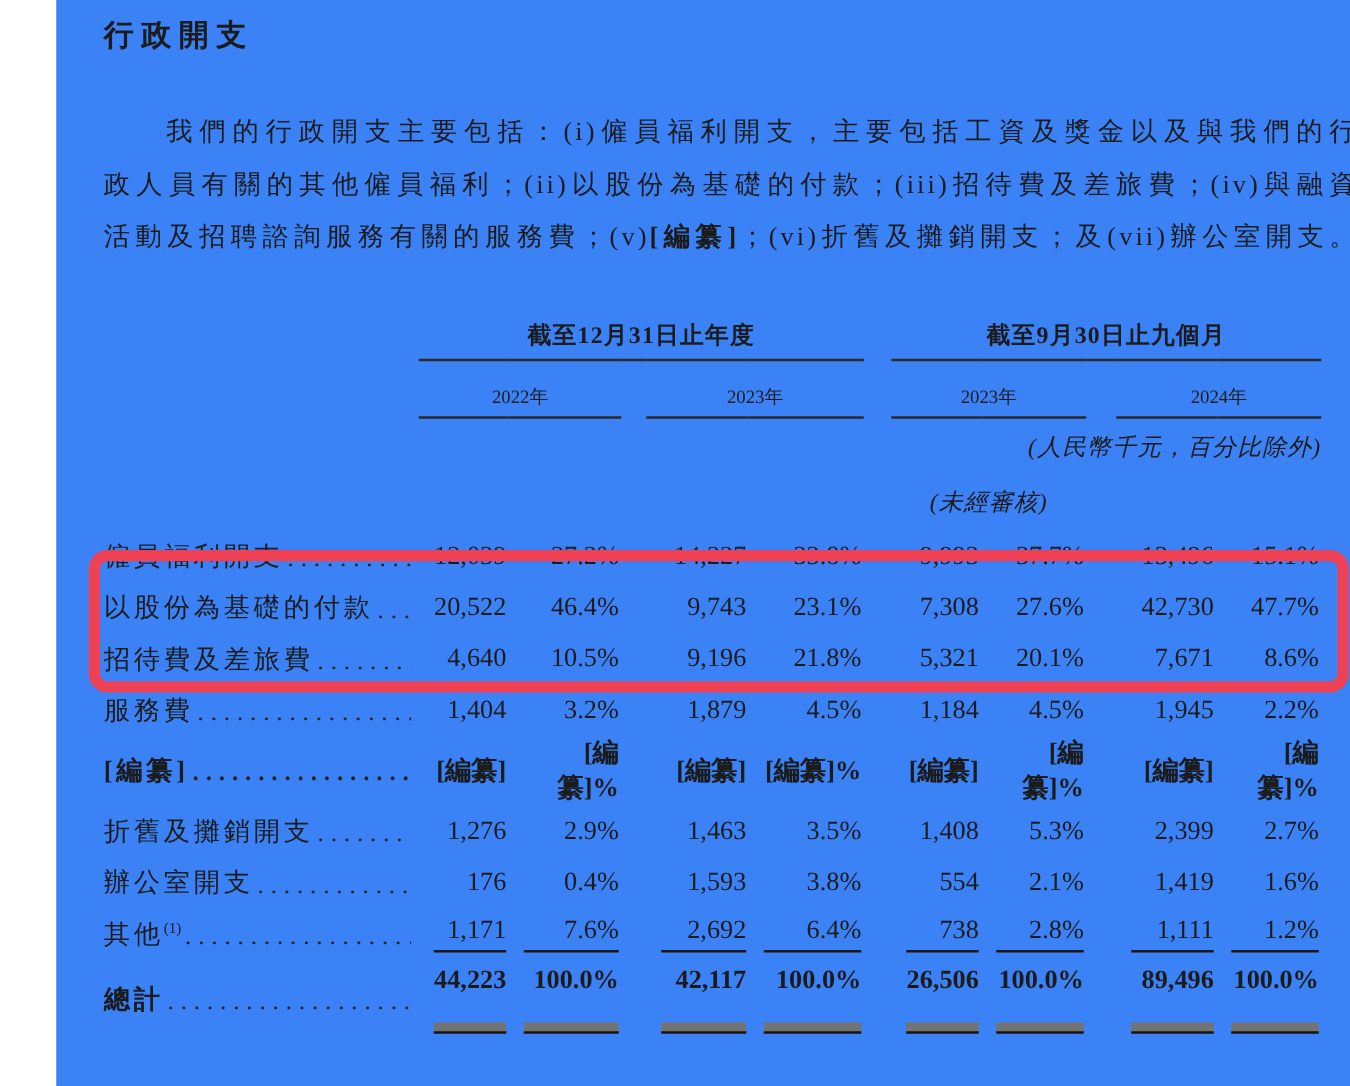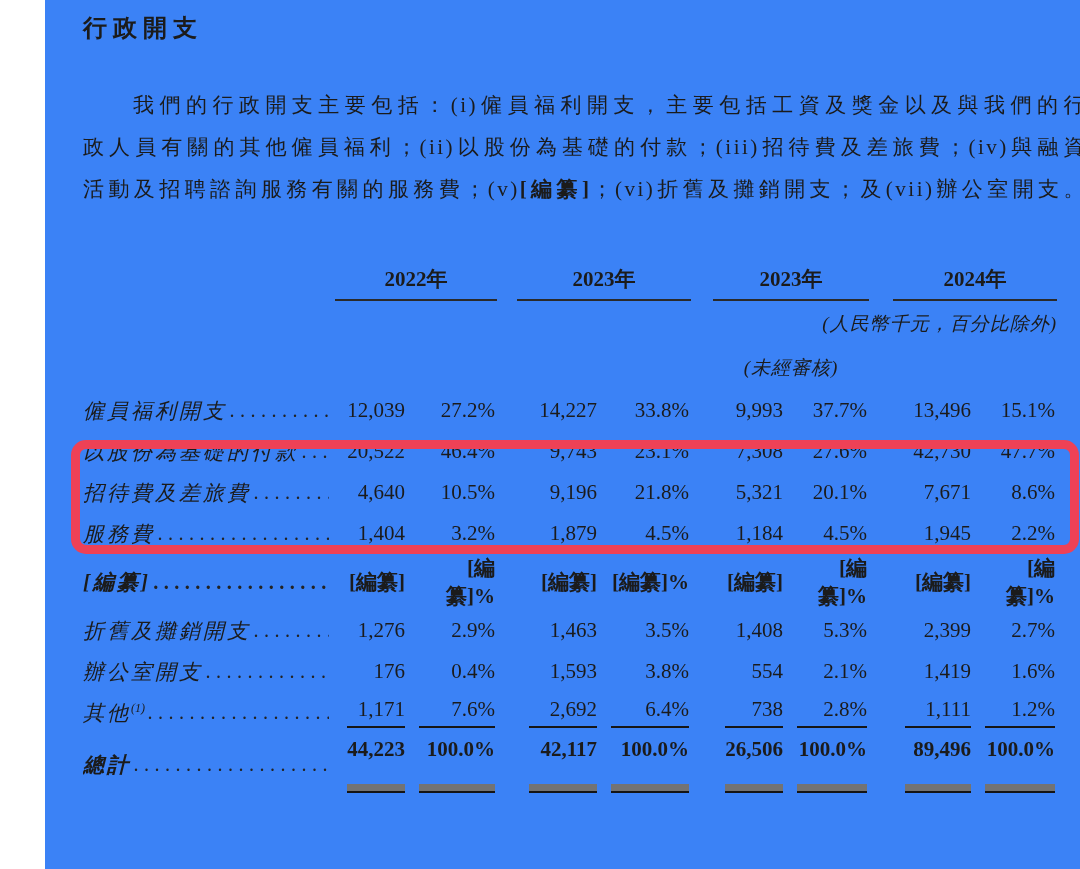--- a/index.html
+++ b/index.html
@@ -29,39 +29,39 @@
   }
   td, th { padding:0; font-weight:400; }
 
   tr.ghead th {
     height:34px; vertical-align:bottom; padding-bottom:6px;
     font-weight:700; font-size:19px; letter-spacing:1px;
     border-bottom:2.5px solid #2a2a2a; text-align:center;
   }
   tr.years th {
     height:46px; vertical-align:bottom; padding-bottom:6px;
-    font-weight:700; font-size:21px;
+    font-weight:400; font-size:15px;
     border-bottom:2px solid #2a2a2a; text-align:center;
   }
   tr.unitrow td {
     height:46px; vertical-align:middle; text-align:right;
     font-style:italic; font-size:19px; letter-spacing:1px;
   }
   tr.auditrow { height:44px; }
   tr.auditrow th {
     vertical-align:middle; text-align:center;
     font-style:italic; font-size:19px; font-weight:400; letter-spacing:1px;font-family:Liberation Serif, serif;
   }
 
   tr.drow td { height:41px; vertical-align:middle; }
   td.num { text-align:right; padding-left:12px; padding-right:2px; }
   tr.bold-row td { font-weight:700; }
 
   td.lbl { overflow:hidden; padding-right:6px; }
-  .lblw { display:flex; align-items:center; overflow:hidden;font-style:italic; }
+  .lblw { display:flex; align-items:flex-end; overflow:hidden; }
   .lt { white-space:nowrap; letter-spacing:3px; }
   .lt sup { font-size:12px; letter-spacing:0; }
   .dots {
     flex:1; overflow:hidden; white-space:nowrap;
     letter-spacing:5.5px; font-size:20px; color:#222; padding-left:3px;
   }
 
   
   .unum { display:block; border-bottom:2px solid #161616; padding-bottom:4px; }
 
@@ -108,20 +108,26 @@
         <col style="width:92px">
         <col style="width:22px">
         <col style="width:72px">
       <col style="width:84px">
         <col style="width:24px">
         <col style="width:80px">
         <col style="width:84px">
     </colgroup>
 
     <tbody>
+        <tr class="ghead">
+      <td></td>
+      <th colspan="5">截至12月31日止年度</th>
+      <td></td>
+      <th colspan="5">截至9月30日止九個月</th>
+    </tr>
 
     <tr class="years">
       <td></td>
       <th colspan="2">2022年</th>
       <td></td>
       <th colspan="2">2023年</th>
       <td></td>
       <th colspan="2">2023年</th>
       <td></td>
       <th colspan="2">2024年</th>

